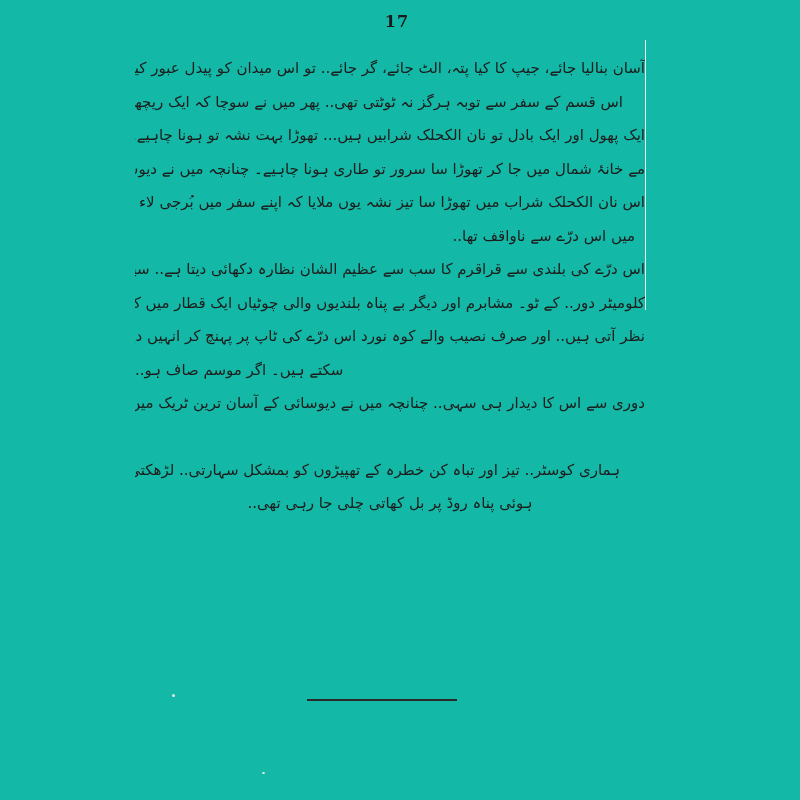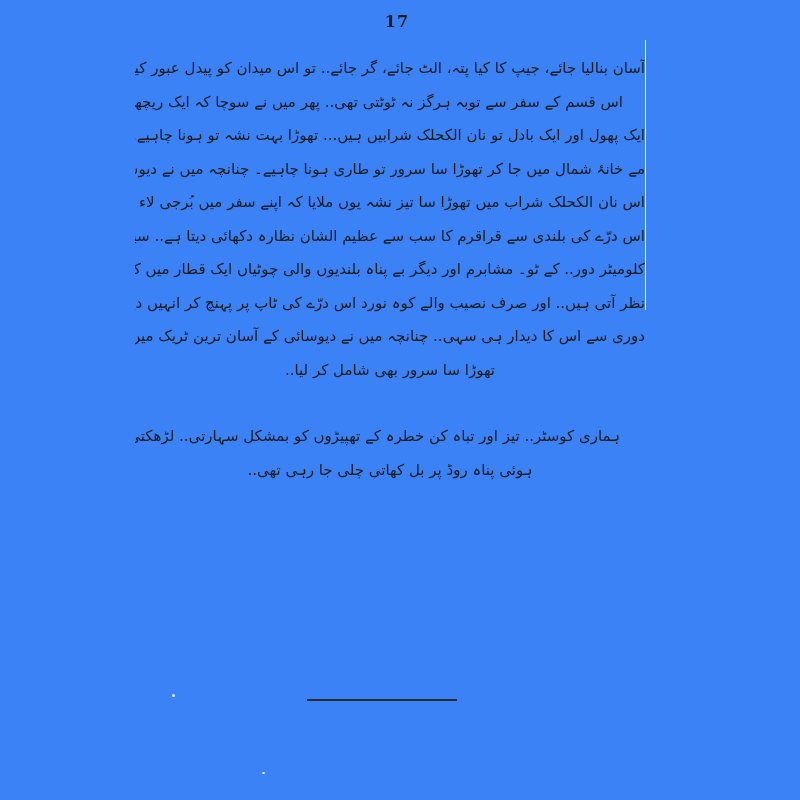--- a/index.html
+++ b/index.html
@@ -9,21 +9,21 @@
   body {
     width: 800px;
     height: 800px;
     position: relative;
     background: #ffffff;
     font-family: "DejaVu Sans", sans-serif;
   }
   .page {
     position: absolute;
     inset: 0;
-    background: #3b82f6;
+    background: #14b8a6;
     overflow: hidden;
   }
   .page-number {
     position: absolute;
     top: 12px;
     left: 0;
     right: 6px;
     text-align: center;
     font-family: "DejaVu Serif", serif;
     font-weight: bold;
@@ -93,27 +93,30 @@
       <div class="paragraph">
         <div class="text-line align-justify">آسان بنالیا جائے، جیپ کا کیا پتہ، الٹ جائے، گر جائے.. تو اس میدان کو پیدل عبور کیا</div>
       </div>
       <div class="paragraph">
         <div class="text-line align-justify" style="padding-right: 22px;">اس قسم کے سفر سے توبہ ہرگز نہ ٹوٹتی تھی.. پھر میں نے سوچا کہ ایک ریچھ،</div>
         <div class="text-line align-justify">ایک پھول اور ایک بادل تو نان الکحلک شرابیں ہیں... تھوڑا بہت نشہ تو ہونا چاہیے..</div>
         <div class="text-line align-justify">مے خانۂ شمال میں جا کر تھوڑا سا سرور تو طاری ہونا چاہیے۔ چنانچہ میں نے دیوسائی کی</div>
         <div class="text-line align-justify">اس نان الکحلک شراب میں تھوڑا سا تیز نشہ یوں ملایا کہ اپنے سفر میں بُرجی لاء کی بلند</div>
       </div>
       <div class="paragraph">
+        <div class="text-line align-right" style="padding-right: 10px;">میں اس درّے سے ناواقف تھا..</div>
+      </div>
+      <div class="paragraph">
         <div class="text-line align-justify">اس درّے کی بلندی سے قراقرم کا سب سے عظیم الشان نظارہ دکھائی دیتا ہے.. سینکڑوں</div>
         <div class="text-line align-justify">کلومیٹر دور.. کے ٹو۔ مشابرم اور دیگر بے پناہ بلندیوں والی چوٹیاں ایک قطار میں کھڑی</div>
         <div class="text-line align-justify">نظر آتی ہیں.. اور صرف نصیب والے کوہ نورد اس درّے کی ٹاپ پر پہنچ کر انہیں دیکھ</div>
+        <div class="text-line align-left">سکتے ہیں۔ اگر موسم صاف ہو..</div>
       </div>
       <div class="paragraph">
         <div class="text-line align-justify">دوری سے اس کا دیدار ہی سہی.. چنانچہ میں نے دیوسائی کے آسان ترین ٹریک میں یہ</div>
-        <div class="text-line align-center">تھوڑا سا سرور بھی شامل کر لیا..</div>
       </div>
       <div class="paragraph gap-before">
         <div class="text-line align-justify" style="padding-right: 25px;">ہماری کوسٹر.. تیز اور تباہ کن خطرہ کے تھپیڑوں کو بمشکل سہارتی.. لڑھکتی</div>
         <div class="text-line align-center">ہوئی پناہ روڈ پر بل کھاتی چلی جا رہی تھی..</div>
       </div>
     </div>
 
   <div class="section-divider"></div>
 
   <div class="scan-fold"></div>

